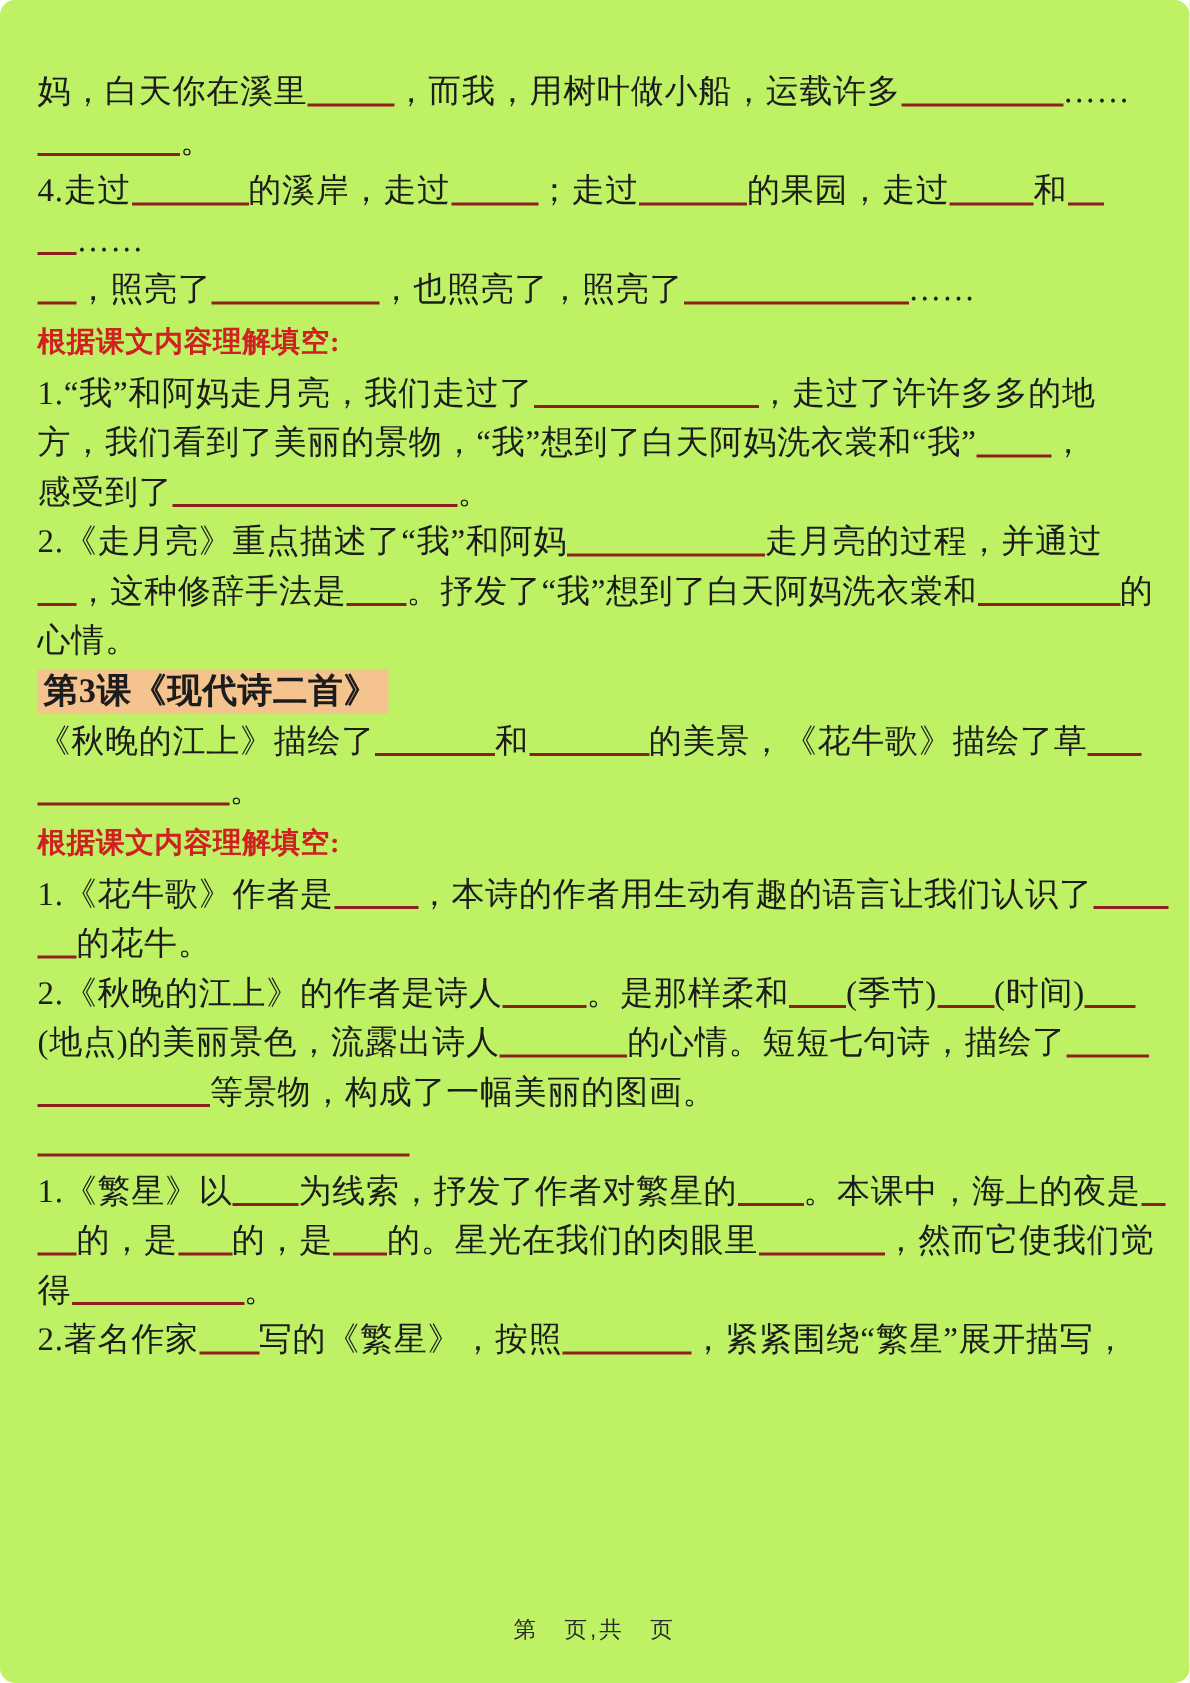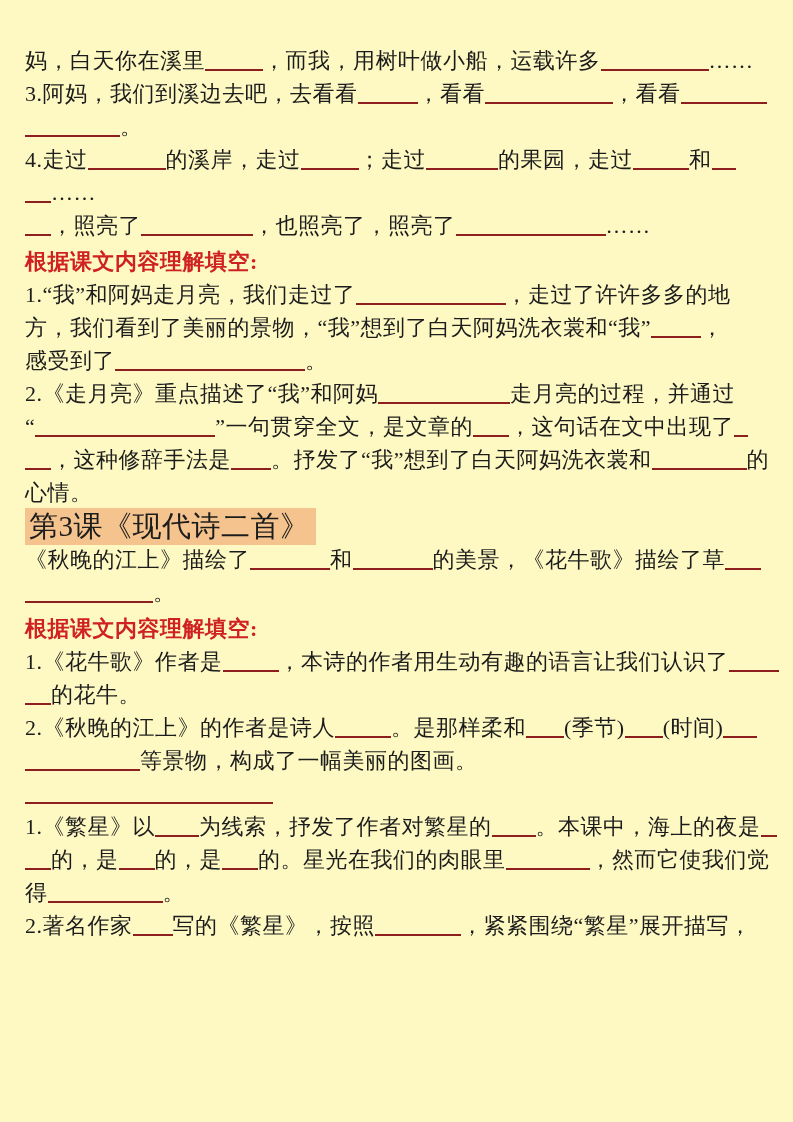--- a/index.html
+++ b/index.html
@@ -5,44 +5,45 @@
   :root{
     --text-color:#1c1c1c;
     --ul-color:#8e1f1f;
     --red-heading:#cf2121;
     --hl-bg:#f5c48e;
   }
   html,body{margin:0;padding:0;background:#ffffff;}
   .page{
     position:relative;
     width:793px;height:1122px;
-    background:#fef9c3;
+    background:#bef264;
     overflow:hidden;
     font-family:"Liberation Serif","DejaVu Serif",serif;
     color:var(--text-color);
+    border-radius:10px;
   }
   .doc{
     padding:44px 24px 0 25px;
   }
   .line{
     height:33px;
     line-height:33px;
     font-size:22px;
     white-space:nowrap;
     letter-spacing:0.5px;
   }
   .line.red-heading{
     color:var(--red-heading);
     font-weight:bold;
-    font-size:22px;
+    font-size:19px;
     margin-top:3px;
   }
   .line.highlight-heading{
-    font-weight:normal;
-    font-size:29px;
+    font-weight:bold;
+    font-size:23px;
     margin-top:1px;
   }
   .line.highlight-heading .hl{
     background:var(--hl-bg);
     padding:2px 6px 3px 4px;
   }
   .blank{
     display:inline-block;
     height:14px;
     margin-bottom:-3px;
@@ -58,40 +59,40 @@
     color:#2b2b2b;
     font-family:"Liberation Sans","DejaVu Sans",sans-serif;
   }
 </style>
 </head>
 <body>
 
 <div class="page">
   <div class="doc">
       <div class="line text"><span class="run">妈，白天你在溪里</span><span class="blank" style="width: 58px;"></span><span class="run">，而我，用树叶做小船，运载许多</span><span class="blank" style="width: 108px;"></span><span class="run">……</span></div>
-      <div class="line text"><span class="run">3.阿妈，我们到溪边去吧，去看看</span><span class="blank" style="width: 60px;"></span><span class="run">，看看</span><span class="blank" style="width: 128px;"></span><span class="run">，看看</span><span class="blank" style="width: 86px;"></span></div>
       <div class="line text"><span class="blank" style="width: 95px;"></span><span class="run">。</span></div>
       <div class="line text"><span class="run">4.走过</span><span class="blank" style="width: 78px;"></span><span class="run">的溪岸，走过</span><span class="blank" style="width: 58px;"></span><span class="run">；走过</span><span class="blank" style="width: 72px;"></span><span class="run">的果园，走过</span><span class="blank" style="width: 56px;"></span><span class="run">和</span><span class="blank" style="width: 24px;"></span></div>
       <div class="line text"><span class="blank" style="width: 26px;"></span><span class="run">……</span></div>
       <div class="line text"><span class="blank" style="width: 26px;"></span><span class="run">，照亮了</span><span class="blank" style="width: 112px;"></span><span class="run">，也照亮了，照亮了</span><span class="blank" style="width: 150px;"></span><span class="run">……</span></div>
       <div class="line red-heading"><span class="run">根据课文内容理解填空:</span></div>
       <div class="line text"><span class="run">1.“我”和阿妈走月亮，我们走过了</span><span class="blank" style="width: 150px;"></span><span class="run">，走过了许许多多的地</span></div>
       <div class="line text"><span class="run">方，我们看到了美丽的景物，“我”想到了白天阿妈洗衣裳和“我”</span><span class="blank" style="width: 50px;"></span><span class="run">，</span></div>
       <div class="line text"><span class="run">感受到了</span><span class="blank" style="width: 190px;"></span><span class="run">。</span></div>
       <div class="line text"><span class="run">2.《走月亮》重点描述了“我”和阿妈</span><span class="blank" style="width: 132px;"></span><span class="run">走月亮的过程，并通过</span></div>
-      <div class="line text"><span class="run">“</span><span class="blank" style="width: 180px;"></span><span class="run">”一句贯穿全文，是文章的</span><span class="blank" style="width: 36px;"></span><span class="run">，这句话在文中出现了</span><span class="blank" style="width: 14px;"></span></div>
       <div class="line text"><span class="blank" style="width: 26px;"></span><span class="run">，这种修辞手法是</span><span class="blank" style="width: 40px;"></span><span class="run">。抒发了“我”想到了白天阿妈洗衣裳和</span><span class="blank" style="width: 95px;"></span><span class="run">的</span></div>
       <div class="line text"><span class="run">心情。</span></div>
       <div class="line highlight-heading"><span class="hl"><span class="run">第3课《现代诗二首》</span></span></div>
       <div class="line text"><span class="run">《秋晚的江上》描绘了</span><span class="blank" style="width: 80px;"></span><span class="run">和</span><span class="blank" style="width: 80px;"></span><span class="run">的美景，《花牛歌》描绘了草</span><span class="blank" style="width: 36px;"></span></div>
       <div class="line text"><span class="blank" style="width: 128px;"></span><span class="run">。</span></div>
       <div class="line red-heading"><span class="run">根据课文内容理解填空:</span></div>
       <div class="line text"><span class="run">1.《花牛歌》作者是</span><span class="blank" style="width: 56px;"></span><span class="run">，本诗的作者用生动有趣的语言让我们认识了</span><span class="blank" style="width: 50px;"></span></div>
       <div class="line text"><span class="blank" style="width: 26px;"></span><span class="run">的花牛。</span></div>
       <div class="line text"><span class="run">2.《秋晚的江上》的作者是诗人</span><span class="blank" style="width: 56px;"></span><span class="run">。是那样柔和</span><span class="blank" style="width: 38px;"></span><span class="run">(季节)</span><span class="blank" style="width: 38px;"></span><span class="run">(时间)</span><span class="blank" style="width: 34px;"></span></div>
+      <div class="line text"><span class="run">(地点)的美丽景色，流露出诗人</span><span class="blank" style="width: 85px;"></span><span class="run">的心情。短短七句诗，描绘了</span><span class="blank" style="width: 55px;"></span></div>
       <div class="line text"><span class="blank" style="width: 115px;"></span><span class="run">等景物，构成了一幅美丽的图画。</span></div>
       <div class="line text"><span class="blank" style="width: 248px;"></span></div>
       <div class="line text"><span class="run">1.《繁星》以</span><span class="blank" style="width: 44px;"></span><span class="run">为线索，抒发了作者对繁星的</span><span class="blank" style="width: 44px;"></span><span class="run">。本课中，海上的夜是</span><span class="blank" style="width: 16px;"></span></div>
       <div class="line text"><span class="blank" style="width: 26px;"></span><span class="run">的，是</span><span class="blank" style="width: 36px;"></span><span class="run">的，是</span><span class="blank" style="width: 36px;"></span><span class="run">的。星光在我们的肉眼里</span><span class="blank" style="width: 84px;"></span><span class="run">，然而它使我们觉</span></div>
       <div class="line text"><span class="run">得</span><span class="blank" style="width: 115px;"></span><span class="run">。</span></div>
       <div class="line text"><span class="run">2.著名作家</span><span class="blank" style="width: 40px;"></span><span class="run">写的《繁星》，按照</span><span class="blank" style="width: 86px;"></span><span class="run">，紧紧围绕“繁星”展开描写，</span></div>
     </div>
+  <div class="footer">第　页,共　页</div>
 </div>
 
 </body></html>

